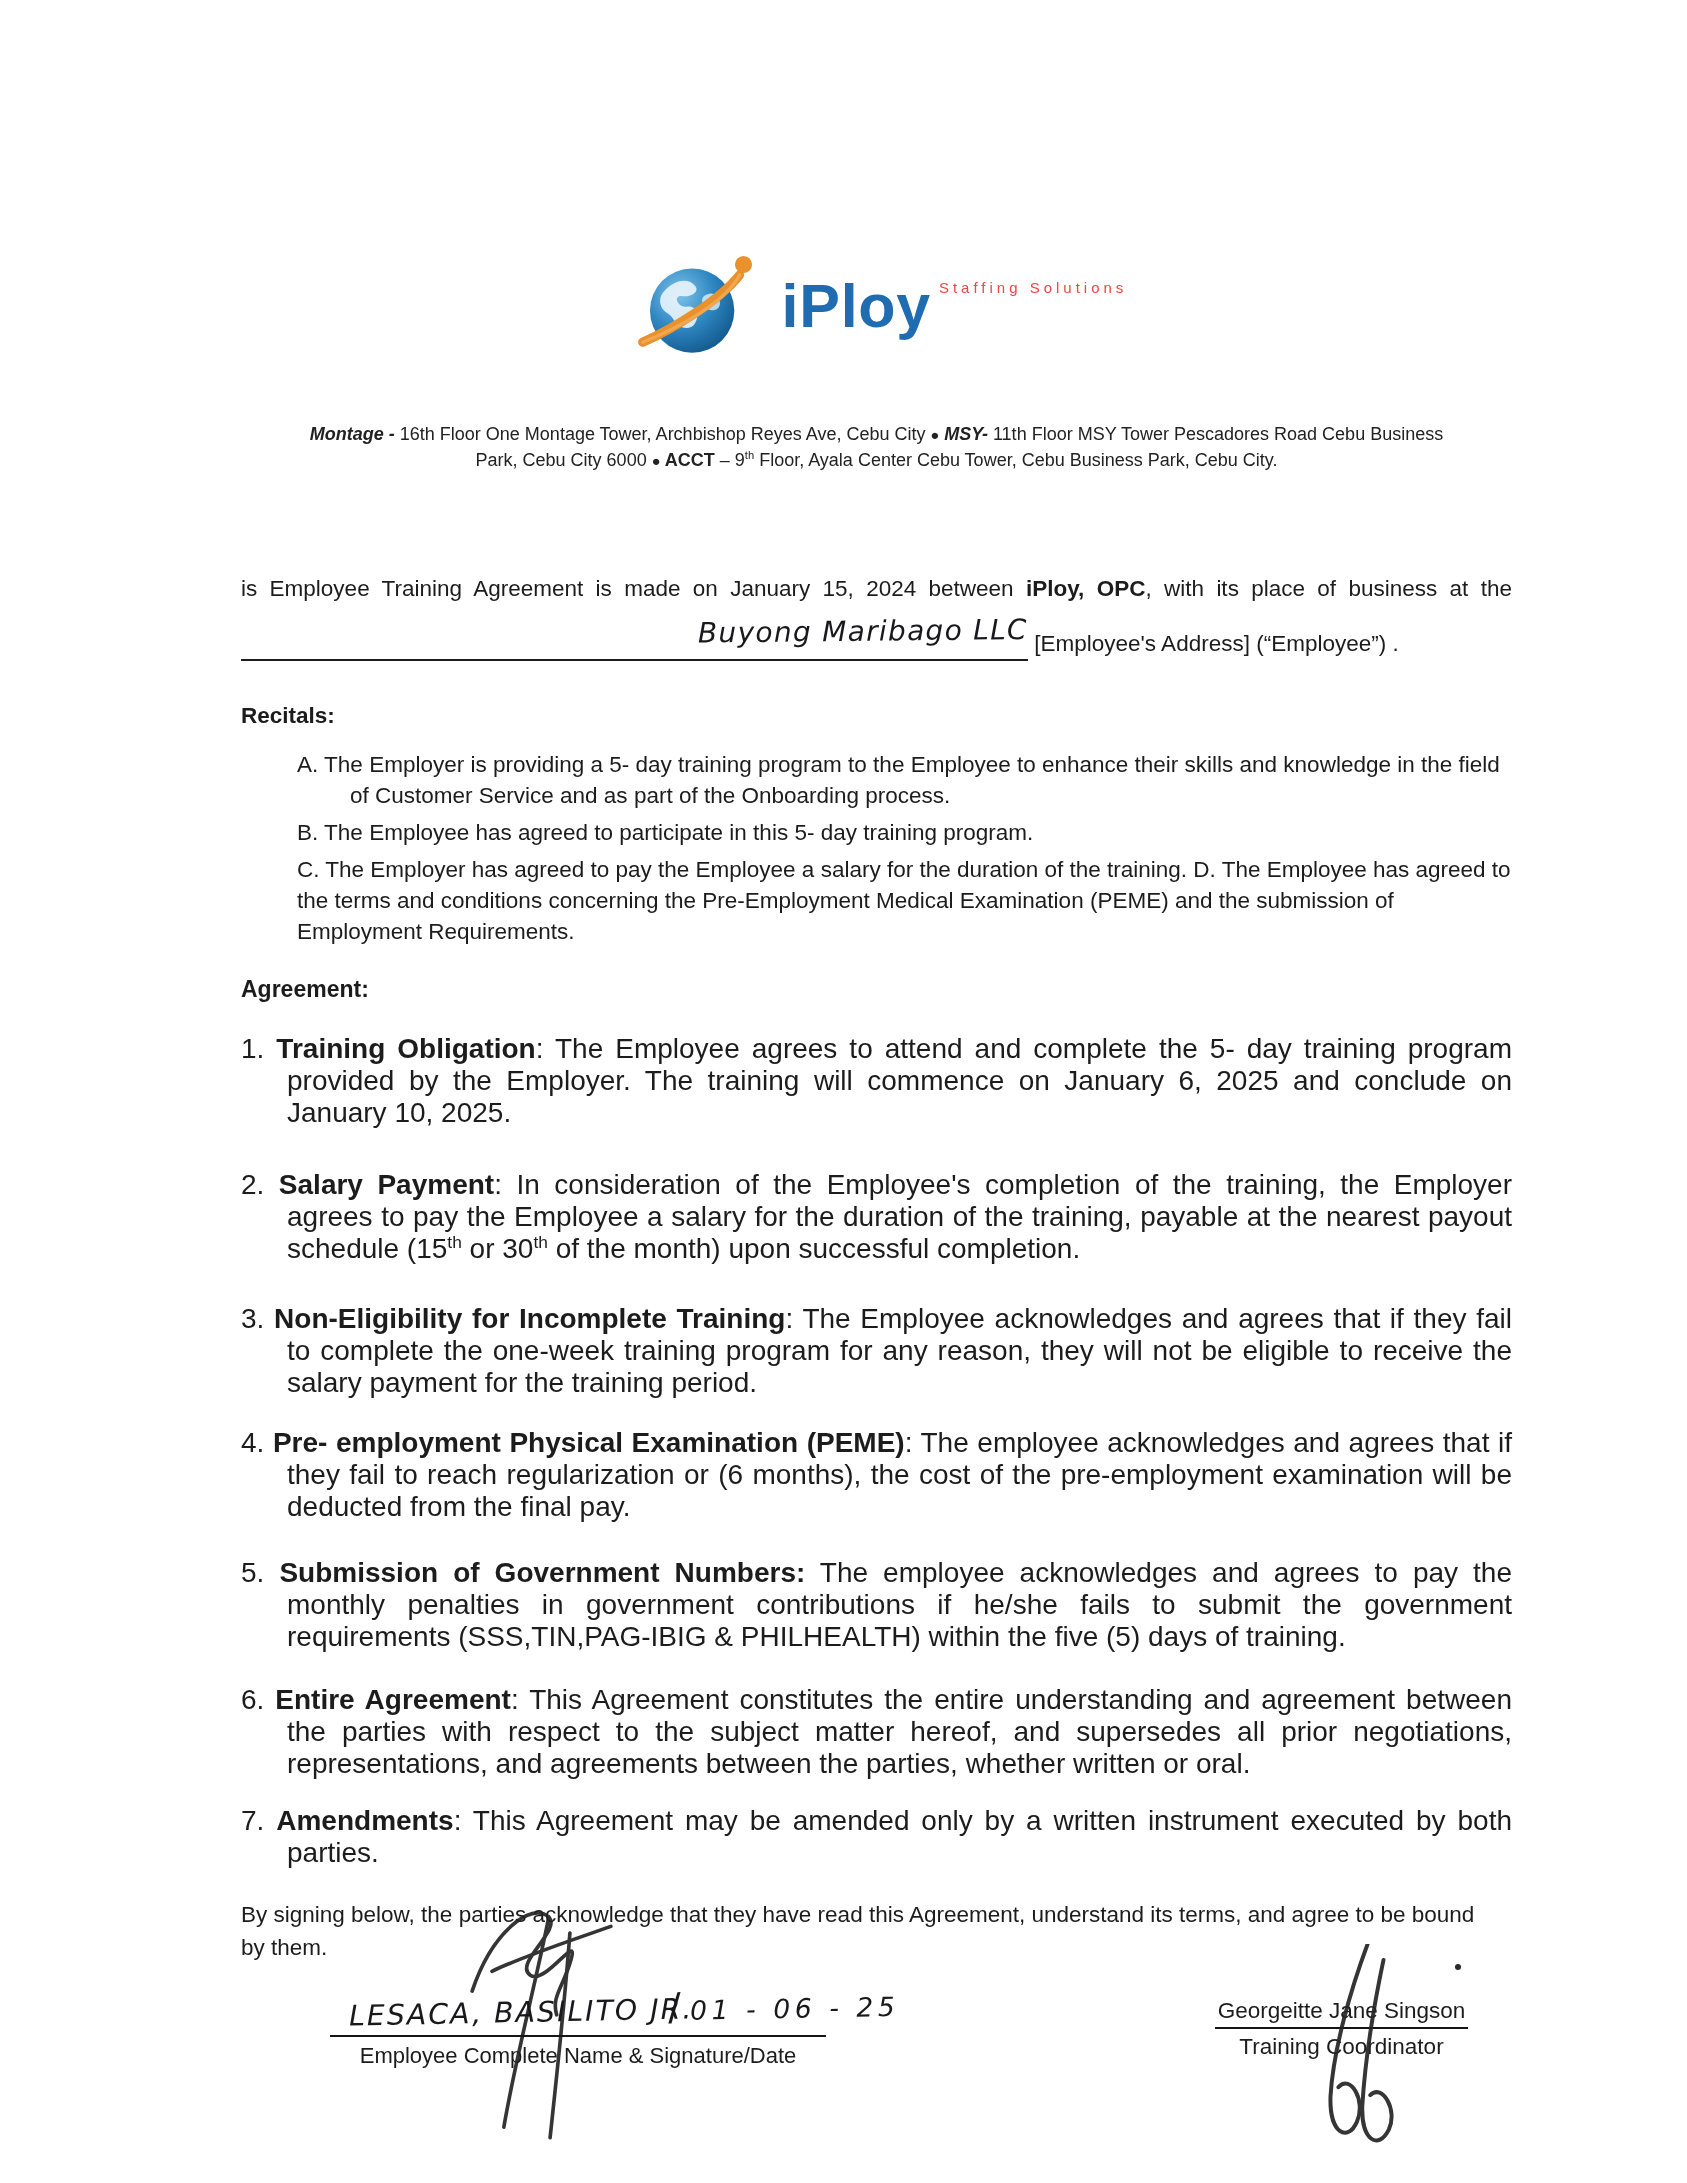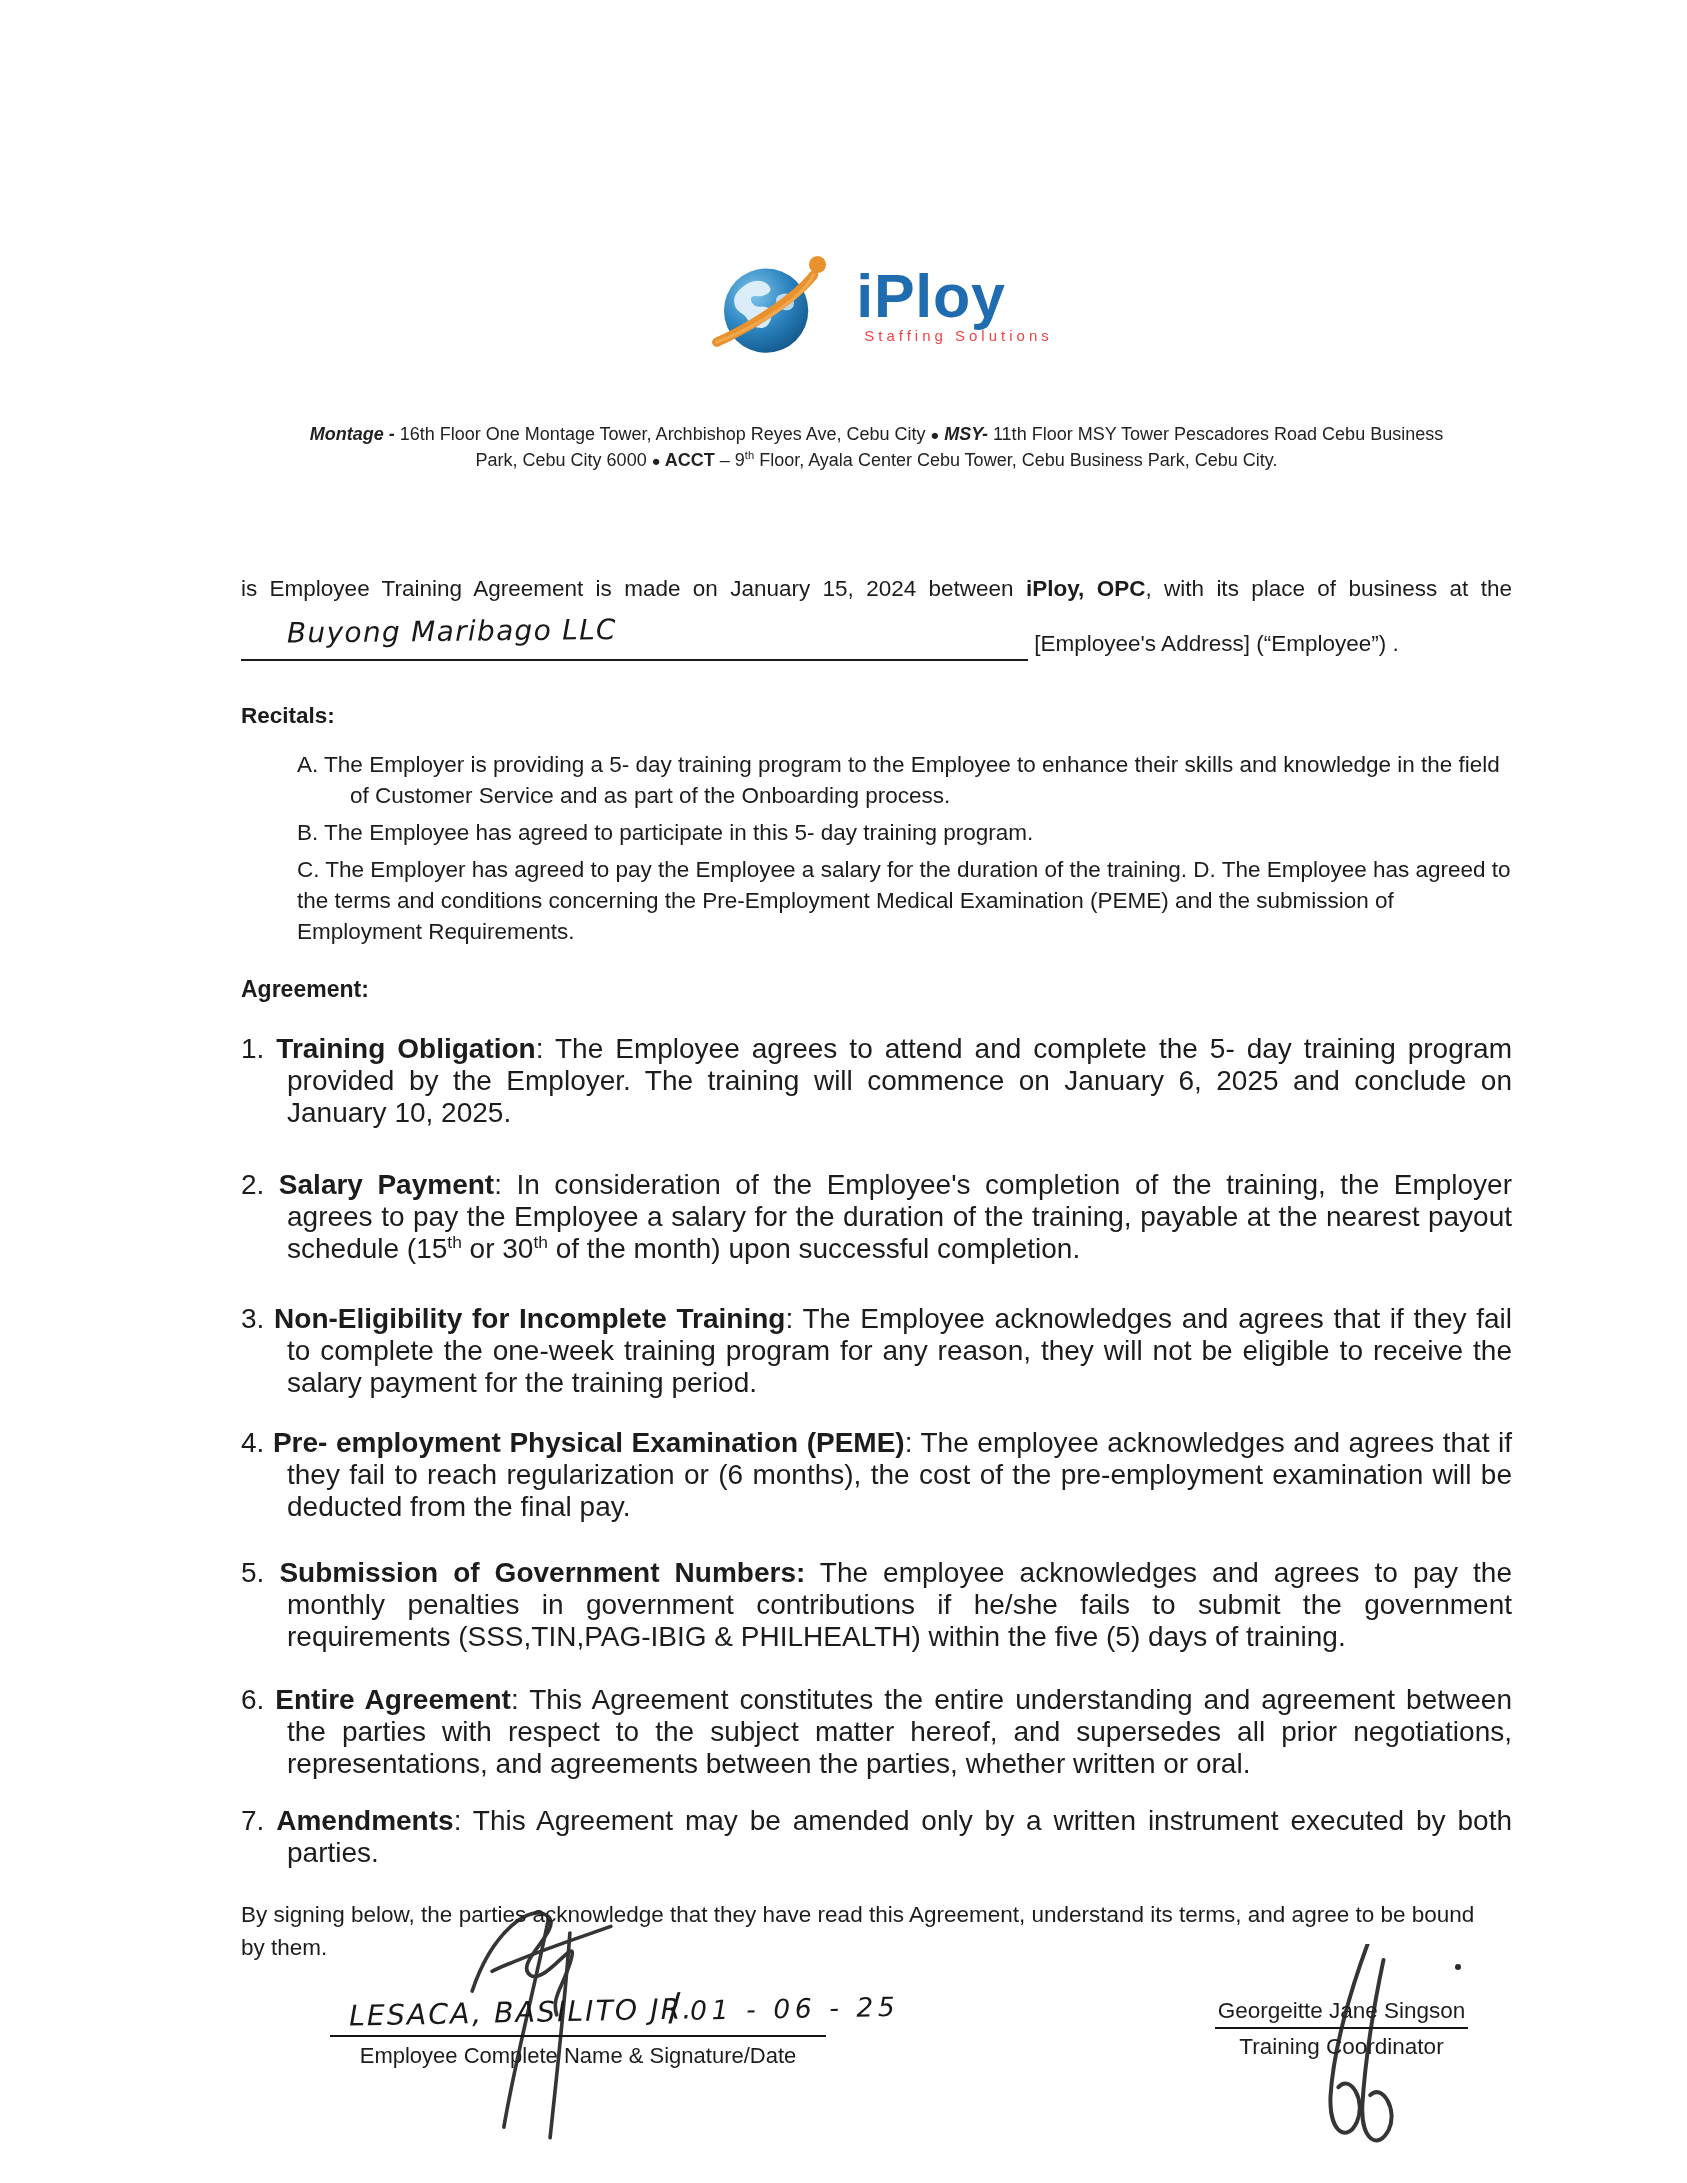--- a/index.html
+++ b/index.html
@@ -5,38 +5,38 @@
   html,body{margin:0;padding:0;background:#e8e8e8;}
   .page{
     width:1687px;height:2183px;background:#ffffff;position:relative;
     font-family:"Liberation Sans",sans-serif;color:#1c1c1c;overflow:hidden;
     margin:0 auto;
   }
   .content{padding:248px 175px 0 241px;}
 
   
   .logo{display:flex;justify-content:center;align-items:center;height:116px;}
-  .logo-text{display:flex;flex-direction:column;align-items:flex-start;margin-left:4px;justify-content:center;}
+  .logo-text{display:flex;flex-direction:row;align-items:flex-start;margin-left:4px;justify-content:center;}
   .brand{font-size:61px;font-weight:bold;color:#1f6cb0;letter-spacing:0.7px;line-height:57px;
          font-family:"Liberation Sans",sans-serif;}
   .tagline{font-size:15px;color:#ef4444;letter-spacing:4px;margin-top:1.3px;margin-left:8px;}
 
   
   .address{text-align:center;font-size:18px;line-height:25px;margin:58px auto 0 auto;max-width:1164px;color:#222;}
   .bi{font-weight:bold;font-style:italic;}
   .b{font-weight:bold;}
   .sup{vertical-align:super;font-size:0.62em;line-height:0;}
   .bullet{font-size:14.6px;}
 
   
   .intro{margin-top:98px;font-size:22.5px;}
   .jline{text-align:justify;text-align-last:justify;line-height:34px;}
   .lline{text-align:left;line-height:34px;}
   .intro .l12{font-weight:bold;}
-  .blank{display:inline-block;border-bottom:2px solid #1c1c1c;height:44px;vertical-align:bottom;position:relative;}
+  .blank{display:inline-block;border-bottom:2px solid #1c1c1c;height:44px;vertical-align:bottom;position:relative;text-align:right;}
   .blank-name{width:331px;}
   .blank-addr{width:787px;}
   .hw{font-family:"DejaVu Sans",sans-serif;font-style:italic;color:#19191c;display:inline-block;}
   .hw-name-intro{font-size:26.5px;letter-spacing:1.3px;transform:rotate(-1deg);padding-left:30px;}
   .hw-addr-intro{font-size:28px;letter-spacing:1.3px;transform:rotate(-0.6deg);padding-left:46px;}
   .row3,.row4{margin-top:9.3px;}
 
   
   .heading{font-weight:bold;font-size:22.5px;margin-top:42px;}
   .recitals{margin-left:56px;margin-top:20px;font-size:22.5px;line-height:31px;}

